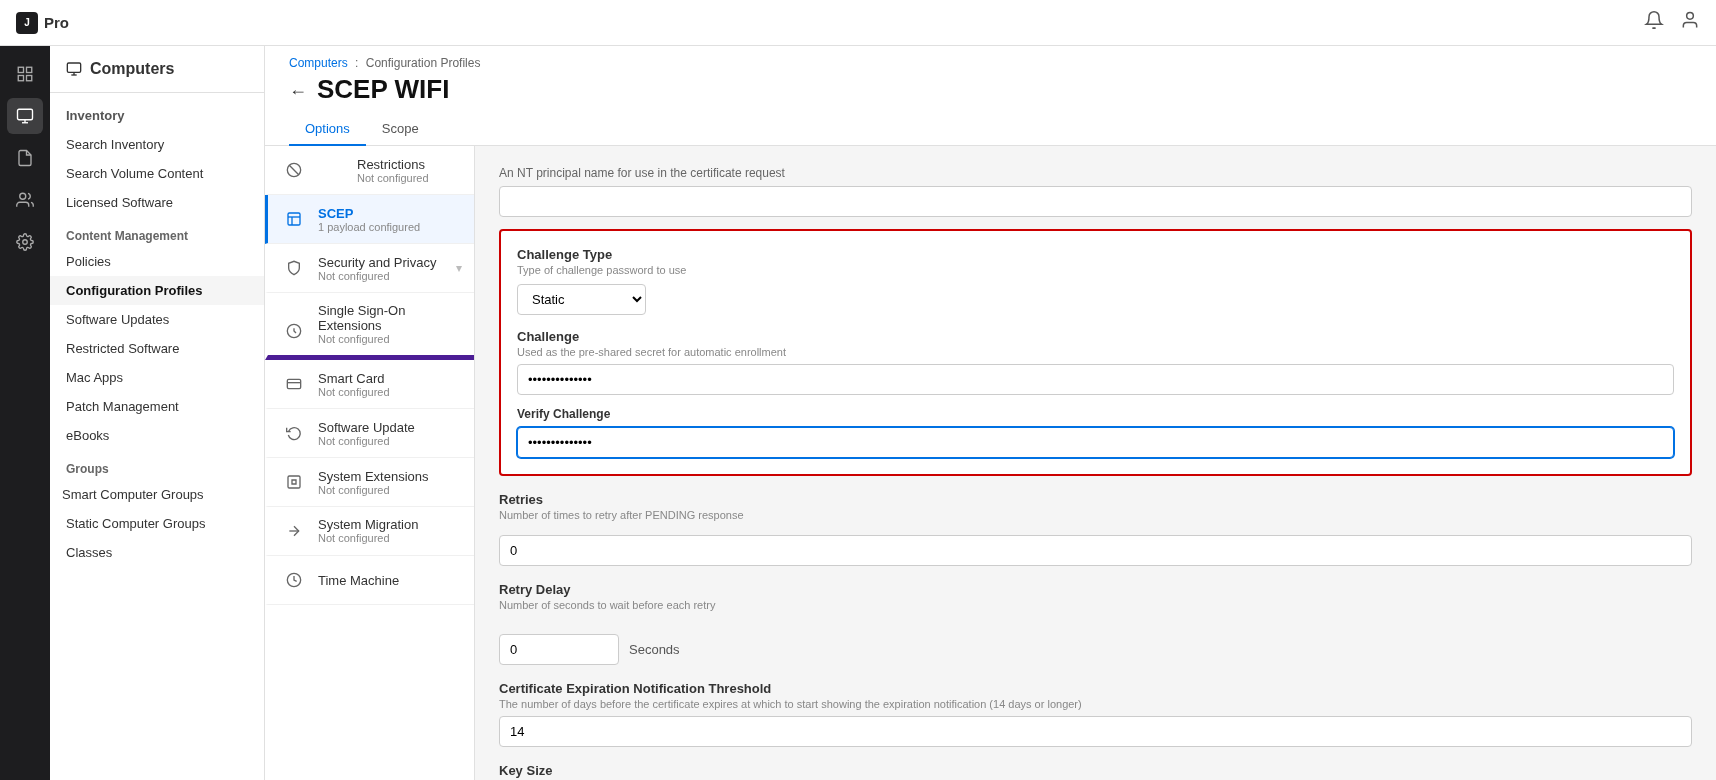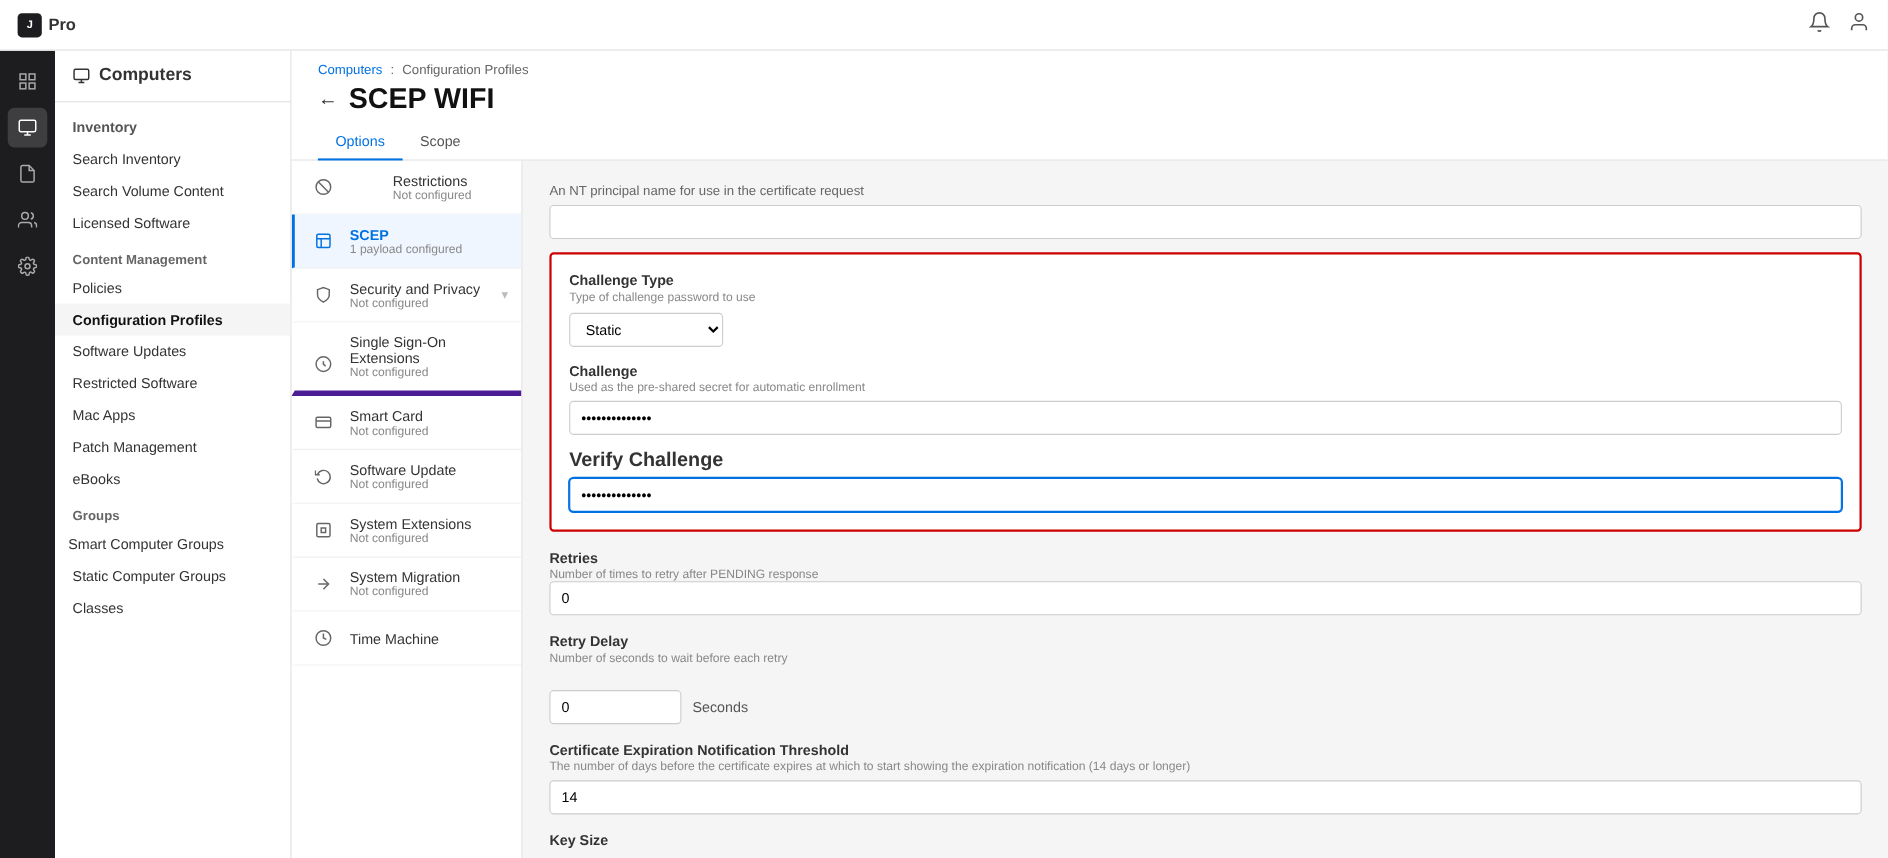--- a/index.html
+++ b/index.html
@@ -286,43 +286,43 @@
         <div style="margin-bottom:12px;">
           <div style="font-size:12px;color:#666;margin-bottom:6px;">An NT principal name for use in the certificate request</div>
           <input type="text" style="width: 100%; padding: 7px 10px; border: 1px solid rgb(204, 204, 204); border-radius: 4px; font-size: 13px; background: white; outline: none;" value="">
         </div>
 
         <div style="border:2px solid #cc0000;border-radius:4px;padding:16px;background:white;margin-bottom:16px;">
 
           <div style="margin-bottom:14px;">
             <div style="font-size:13px;font-weight:600;color:#333;margin-bottom:2px;">Challenge Type</div>
             <div style="font-size:11px;color:#888;margin-bottom:8px;">Type of challenge password to use</div>
-            <select style="width:140px;padding:6px 10px;border:1px solid #ccc;border-radius:4px;font-size:13px;background:white;cursor:pointer;outline:none;">
+            <select style="width:129px;padding:6px 10px;border:1px solid #ccc;border-radius:4px;font-size:13px;background:white;cursor:pointer;outline:none;">
               <option>Static</option>
               <option>Dynamic</option>
               <option>None</option>
             </select>
           </div>
 
           <div style="margin-bottom:12px;">
             <div style="font-size:13px;font-weight:600;color:#333;margin-bottom:2px;">Challenge</div>
             <div style="font-size:11px;color:#888;margin-bottom:6px;">Used as the pre-shared secret for automatic enrollment</div>
             <input type="password" style="width: 100%; padding: 7px 10px; border: 1px solid rgb(204, 204, 204); border-radius: 4px; font-size: 13px; background: white; outline: none;" value="••••••••••••••">
           </div>
 
           <div>
-            <div style="font-size:18px;font-weight:600;color:#333;margin-bottom:6px;">Verify Challenge</div>
+            <div style="font-size:12px;font-weight:600;color:#333;margin-bottom:6px;">Verify Challenge</div>
             <input type="password" style="width: 100%; padding: 7px 10px; border: 1px solid rgb(0, 113, 227); border-radius: 4px; font-size: 13px; background: white; outline: none; box-shadow: rgb(0, 113, 227) 0px 0px 0px 1px;" value="••••••••••••••">
           </div>
 
         </div>
 
         <div style="margin-bottom:16px;">
           <div style="font-size:13px;font-weight:600;color:#333;margin-bottom:2px;">Retries</div>
-          <div style="font-size:11px;color:#888;margin-bottom:0;">Number of times to retry after PENDING response</div>
+          <div style="font-size:11px;color:#888;margin-bottom:14px;">Number of times to retry after PENDING response</div>
           <input type="text" style="width: 100%; padding: 7px 10px; border: 1px solid rgb(204, 204, 204); border-radius: 4px; font-size: 13px; background: white; outline: none;" value="0">
         </div>
 
         <div style="margin-bottom:16px;">
           <div style="font-size:13px;font-weight:600;color:#333;margin-bottom:2px;">Retry Delay</div>
           <div style="font-size:11px;color:#888;margin-bottom:23px;">Number of seconds to wait before each retry</div>
           <div style="display:flex;align-items:center;gap:10px;">
             <input type="text" style="width: 120px; padding: 7px 10px; border: 1px solid rgb(204, 204, 204); border-radius: 4px; font-size: 13px; background: white; outline: none;" value="0">
             <span style="font-size:13px;color:#555;">Seconds</span>
           </div>

